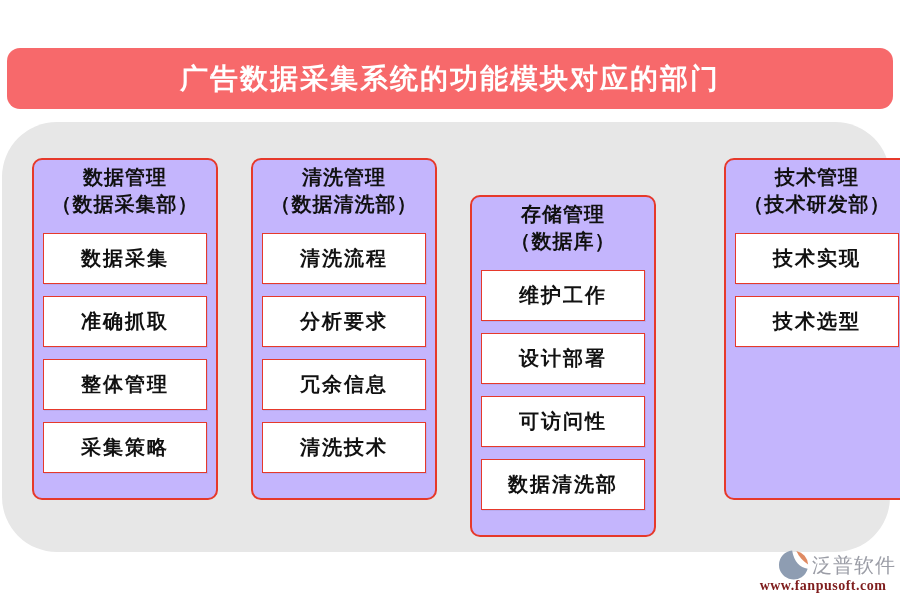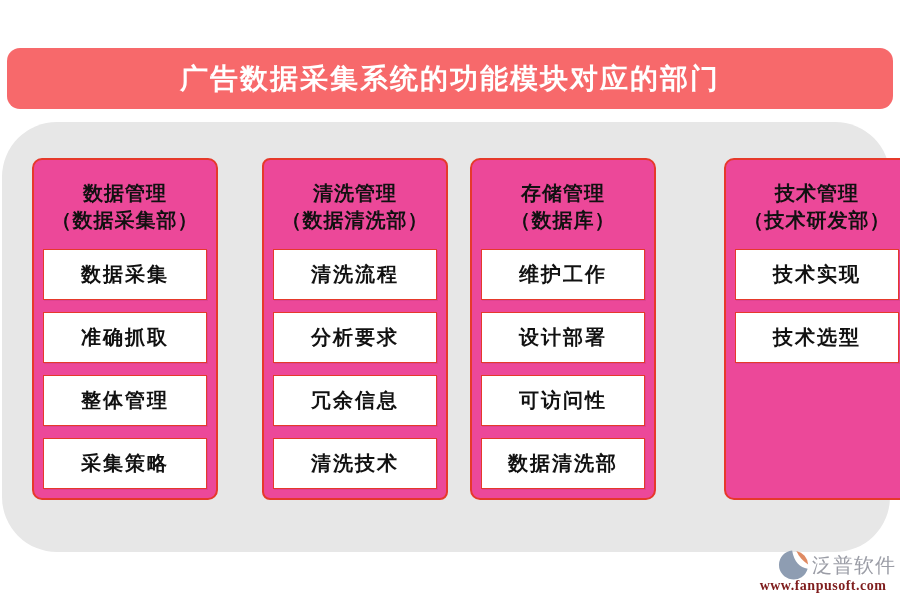--- a/index.html
+++ b/index.html
@@ -24,26 +24,26 @@
   
   .panel{
     position:absolute;left:2px;top:122px;width:888px;height:430px;
     background:#E7E7E7;border-radius:55px;
   }
 
   
   .card{
     position:absolute;top:158px;width:186px;height:342px;
     box-sizing:border-box;
-    background:#ec4899;border:2px solid #E6392B;border-radius:10px;
-    padding-top:20px;
+    background:#c4b5fd;border:2px solid #E6392B;border-radius:10px;
+    padding-top:4px;
   }
   .card.c0{left:32px;}
-  .card.c1{left:262px;border-radius:8px;}
-  .card.c2{left:470px;}
+  .card.c1{left:251px;}
+  .card.c2{left:470px;margin-top:37px;}
   .card.c3{left:724px;}
   .card-header{text-align:center;color:#111111;font-weight:bold;}
   .card-header .line{font-size:20px;line-height:27px;white-space:nowrap;letter-spacing:1px;}
   .items{margin-top:15px;}
   .item{
     box-sizing:border-box;
     height:51px;margin:0 9px 12px 9px;
     background:#ffffff;border:1.5px solid #E6392B;
     display:flex;align-items:center;justify-content:center;
     font-size:20px;font-weight:bold;letter-spacing:2px;color:#111111;

